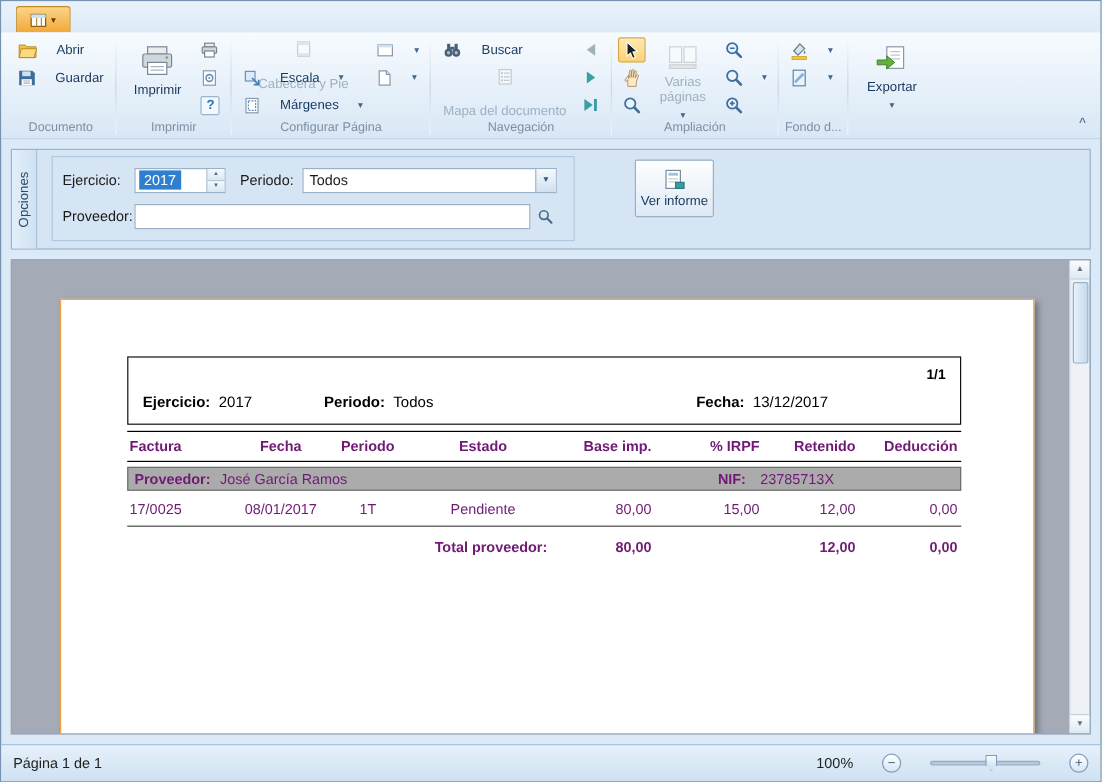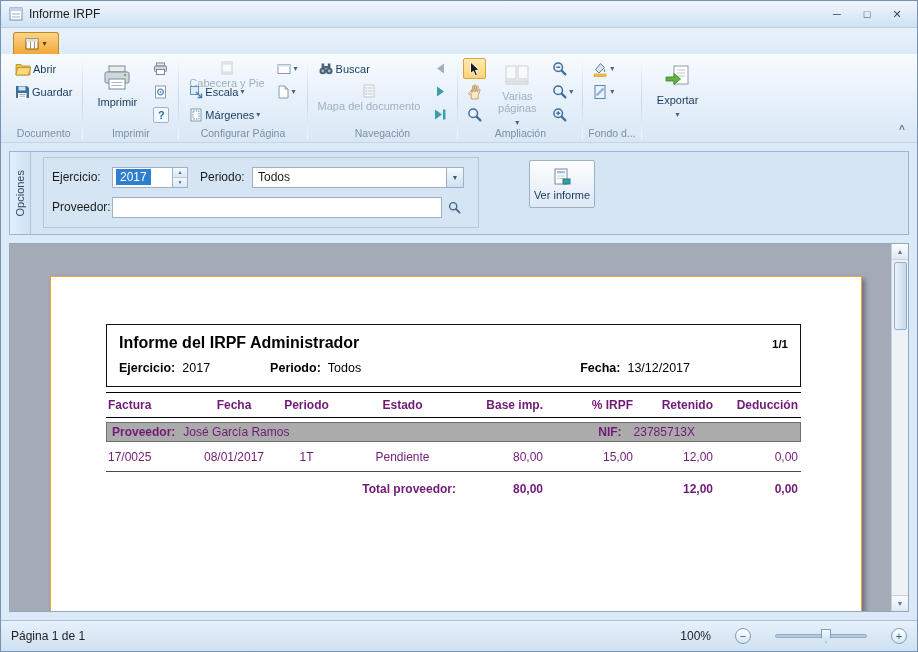--- a/index.html
+++ b/index.html
@@ -17,21 +17,21 @@
   .app-menu-btn { width:46px; height:22px; border:1px solid #c08a1f; border-bottom:none; border-radius:3px 3px 0 0; background:linear-gradient(#fcd489,#f1a838); display:flex; align-items:center; justify-content:center; gap:3px; }
   .app-menu-btn .dd { font-size:8px; color:#5d3c05; }
 
   
   .ribbon { flex:0 0 88px; background:linear-gradient(#f7fbfe,#e3eef9 65%,#d9e7f5); border-bottom:1px solid #c3d5e7; display:flex; padding:4px 20px 0 6px; position:relative; }
   .rgroup { display:flex; flex-direction:column; padding:0 3px; }
   .rgroup-body { flex:1; display:flex; gap:3px; align-items:flex-start; }
   .rgroup-label { height:17px; font-size:10.5px; color:#7d8fa3; text-align:center; line-height:17px; white-space:nowrap; }
   .rsep { width:1px; background:linear-gradient(#f2f7fc,#c5d6e8,#f2f7fc); margin:3px 2px; }
   .col { display:flex; flex-direction:column; gap:2px; }
-  .rbtn { display:flex; align-items:center; gap:2px; background:transparent; border:1px solid transparent; border-radius:2px; font-size:11px; color:#17385e; padding:2px 4px; height:21px; white-space:nowrap; cursor:default; }
+  .rbtn { display:flex; align-items:center; gap:16px; background:transparent; border:1px solid transparent; border-radius:2px; font-size:11px; color:#17385e; padding:2px 4px; height:21px; white-space:nowrap; cursor:default; }
   .rbtn .dd { font-size:8px; color:#44658a; }
   .rbtn.icon-only { padding:2px 3px; }
   .rbtn.big { flex-direction:column; height:66px; width:58px; justify-content:flex-start; padding-top:5px; gap:4px; text-align:center; white-space:normal; }
   .rbtn.big .lbl { line-height:12px; }
   .rbtn.disabled { color:#9fb0c0;flex-direction:column; }
   .rbtn.disabled svg { opacity:.45; filter:grayscale(1); }
   .rbtn.selected { background:linear-gradient(#ffeab2,#fcd372); border-color:#dba442; }
   .helpbox { font-size:11px; font-weight:bold; color:#2d6da8; border:1px solid #9ab4cd; border-radius:2px; width:16px; height:16px; text-align:center; line-height:14px; background:#f2f8fd; }
   .chevron-btn { position:absolute; right:7px; bottom:5px; font-size:10px; font-weight:bold; color:#5a7aa0; width:16px; height:14px; text-align:center; line-height:12px; }
 
@@ -97,36 +97,20 @@
   .slider-thumb { position:absolute; left:46px; top:1px; width:10px; height:14px; background:linear-gradient(#f6fafd,#c9ddef); border:1px solid #7e9cbb; clip-path:polygon(0 0,100% 0,100% 60%,50% 100%,0 60%); }
 
   svg { display:block; flex:none; }
   button { font-family:inherit; }
 </style>
 </head>
 <body>
 
 <div class="window">
 
-  <div class="titlebar">
-    <span>
-      <svg width="14" height="14" viewBox="0 0 14 14">
-          <rect x="1" y="1" width="12" height="12" fill="#fff" stroke="#6f90b5"></rect>
-          <rect x="1" y="1" width="12" height="3" fill="#bcd3e8"></rect>
-          <line x1="3" y1="7" x2="11" y2="7" stroke="#9ab1c8"></line>
-          <line x1="3" y1="10" x2="11" y2="10" stroke="#9ab1c8"></line>
-        </svg>
-    </span>
-    <span class="title-text">Informe IRPF</span>
-    <div class="win-controls">
-      <div class="win-btn">─</div>
-      <div class="win-btn">□</div>
-      <div class="win-btn">✕</div>
-    </div>
-  </div>
 
   <div class="appbar">
     <button class="app-menu-btn">
       <span>
         <svg width="14" height="12" viewBox="0 0 14 12">
             <rect x="1" y="1" width="12" height="10" fill="#fff" stroke="#8a5a10"></rect>
             <rect x="1" y="1" width="12" height="3" fill="#cfe2f3"></rect>
             <line x1="5.5" y1="4" x2="5.5" y2="11" stroke="#b08a40"></line>
             <line x1="9.5" y1="4" x2="9.5" y2="11" stroke="#b08a40"></line>
           </svg>
@@ -496,21 +480,20 @@
         <span>Ver informe</span>
       </button>
     </div>
   </div>
 
   <div class="preview">
     <div class="page">
 
       <div class="rep-box">
         <div class="rep-title-row">
-          <span class="rep-title">Informe del IRPF Administrador</span>
           <span class="rep-page">1/1</span>
         </div>
         <div class="rep-meta">
           <span class="meta-item">
               <b>Ejercicio:</b>
               <span>2017</span>
             </span>
           <span class="meta-item meta-periodo">
               <b>Periodo:</b>
               <span>Todos</span>

